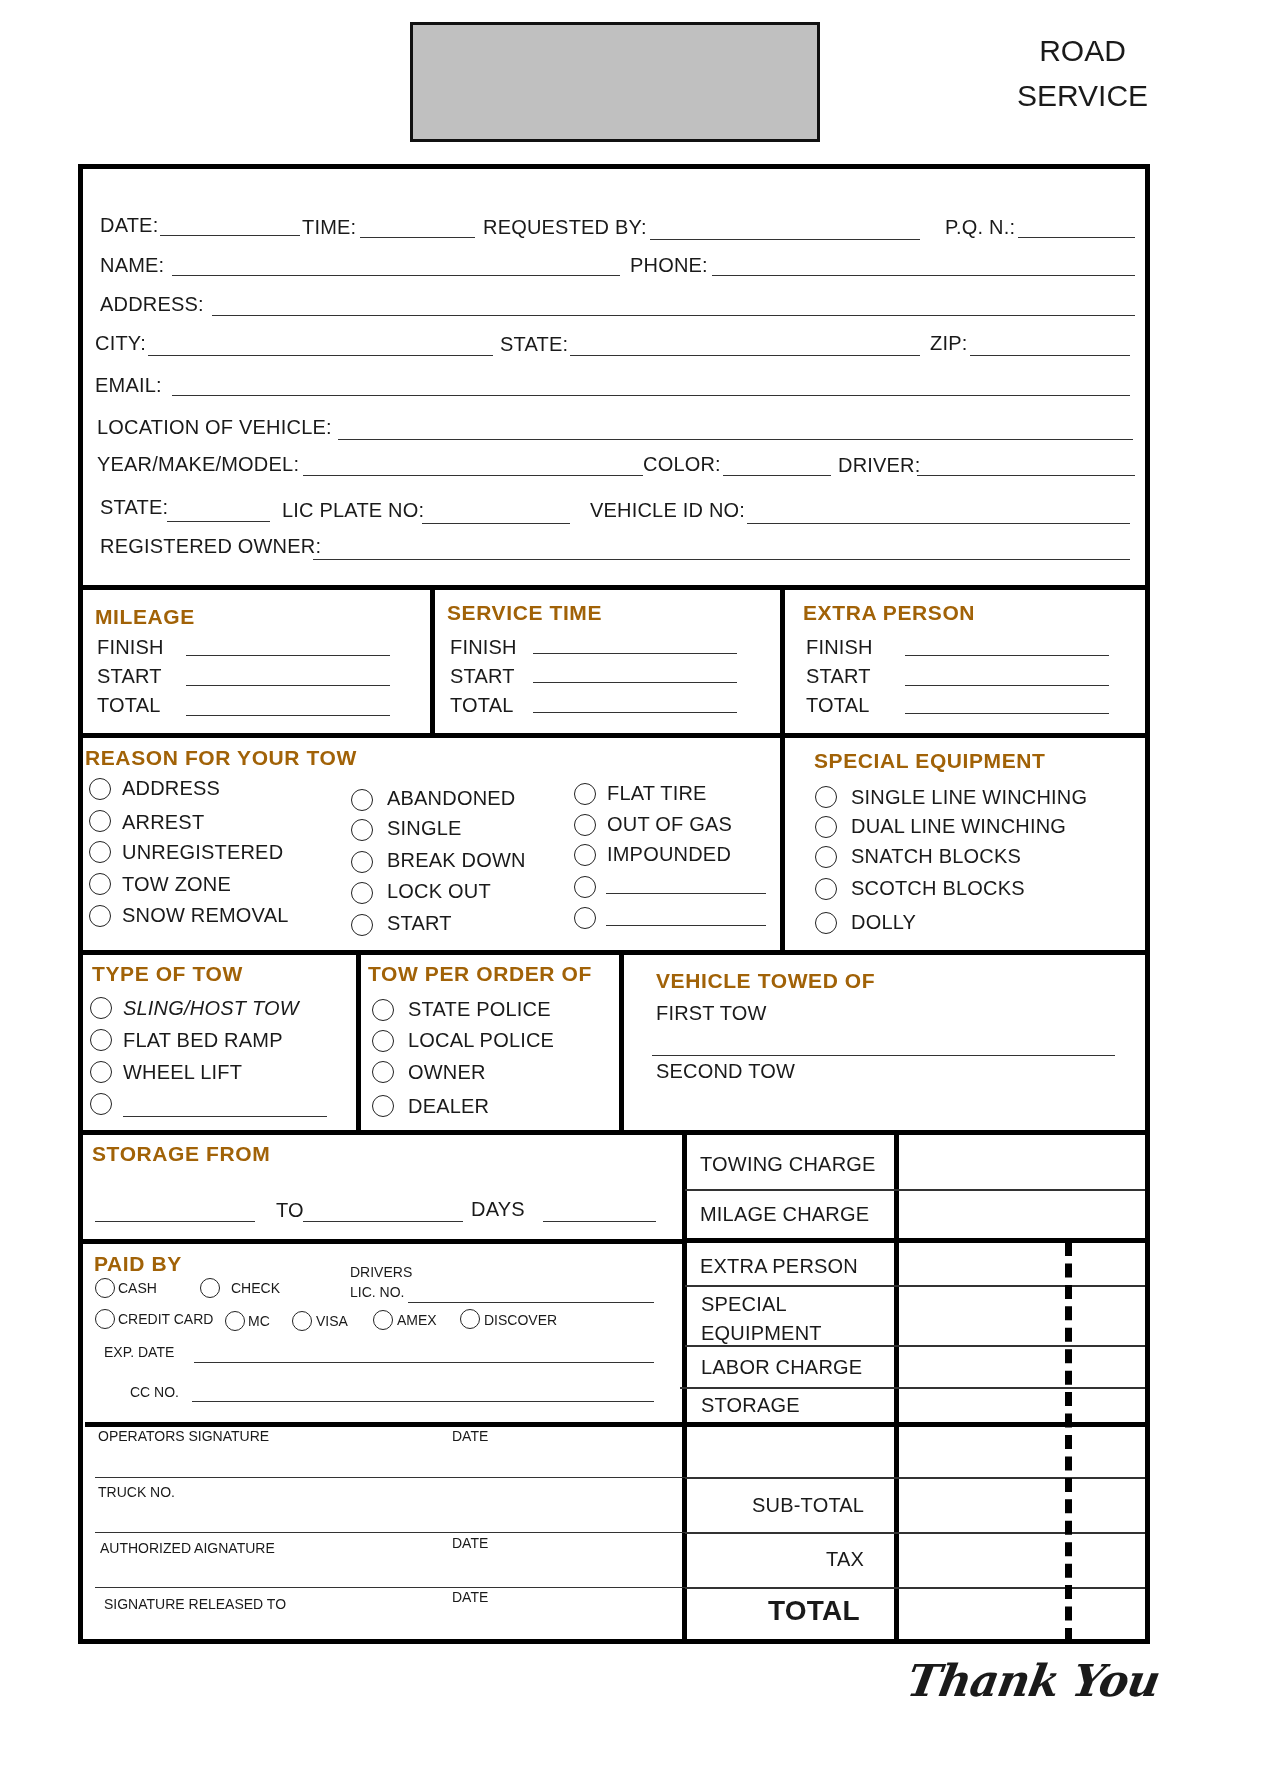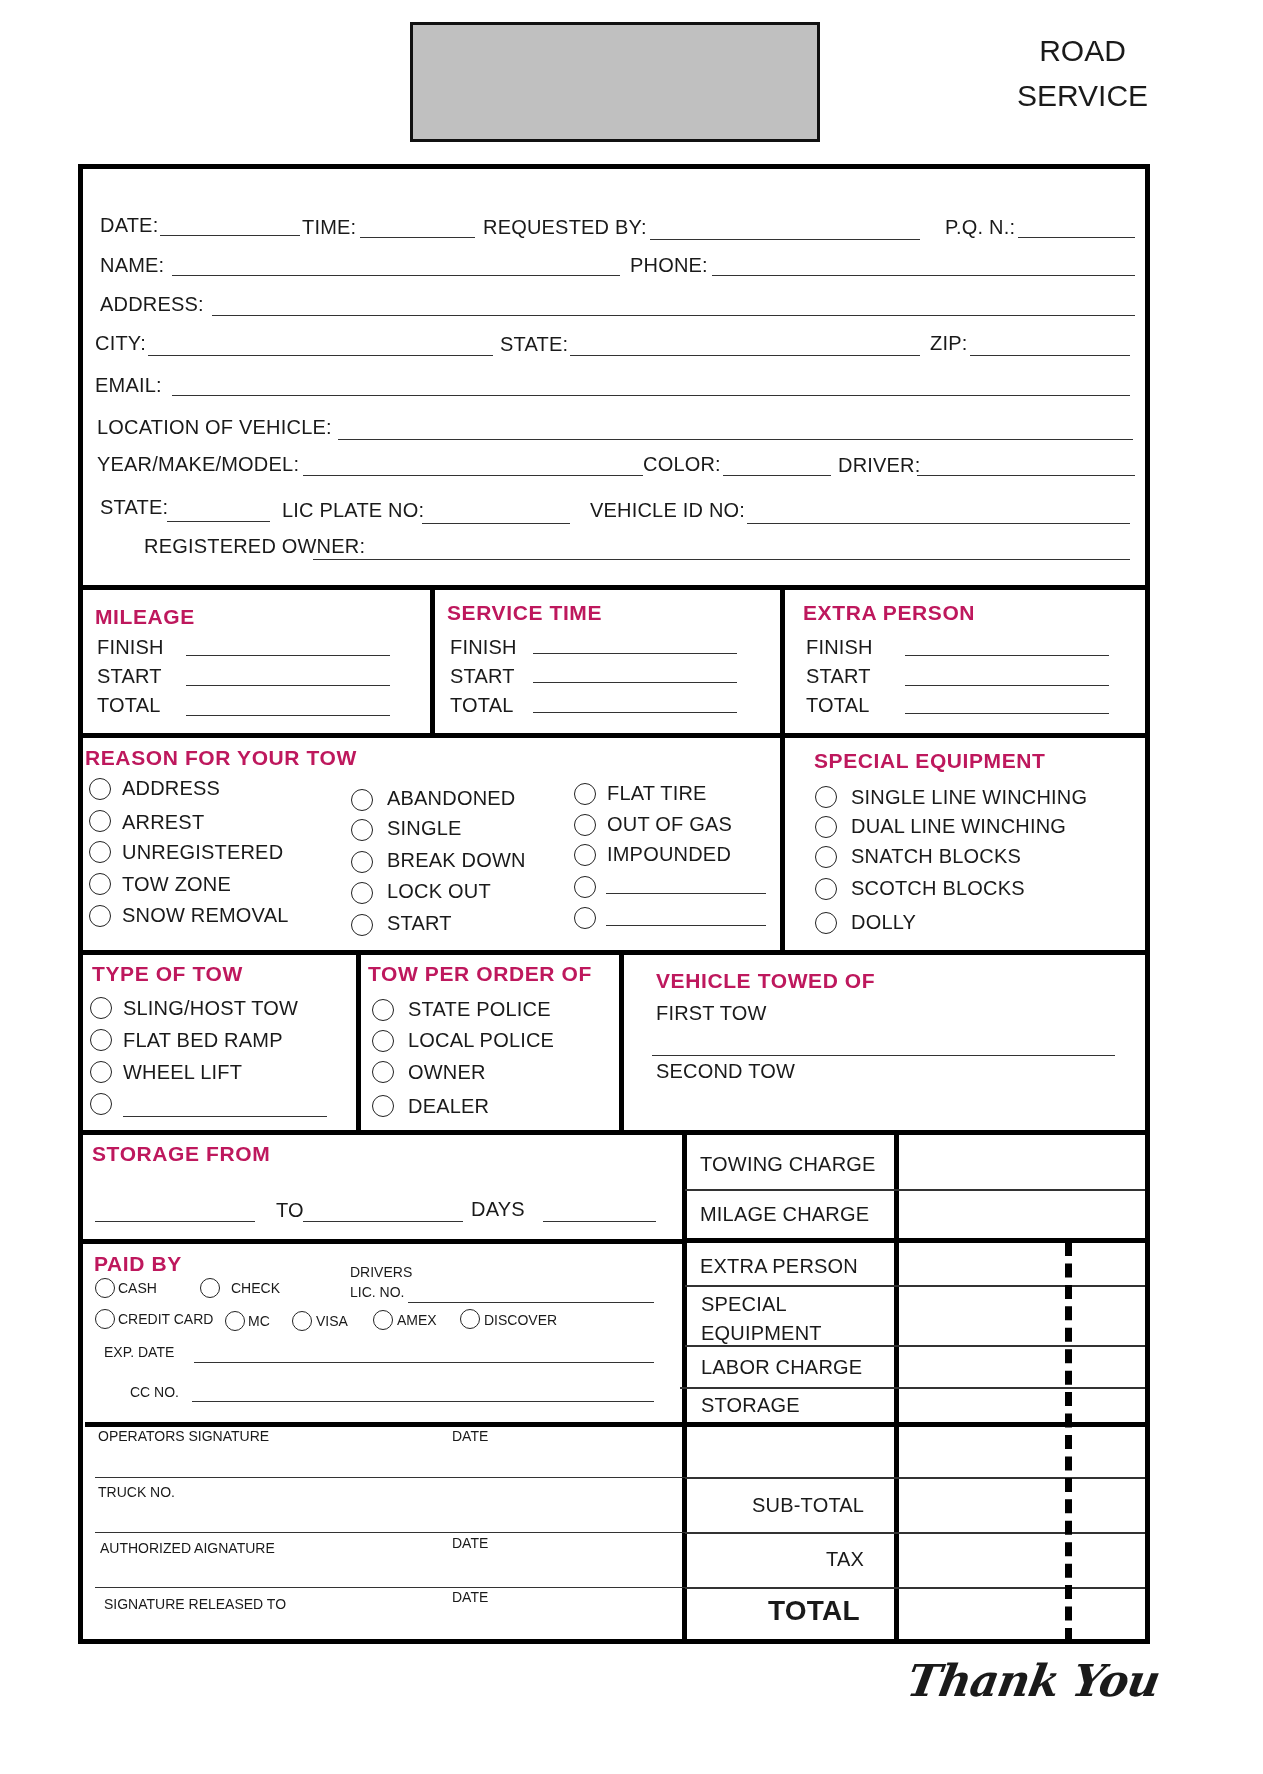--- a/index.html
+++ b/index.html
@@ -1,21 +1,21 @@
 <!DOCTYPE html>
 <html><head>
 <meta charset="utf-8">
 <style>
   * { box-sizing: border-box; margin: 0; padding: 0; }
   html, body { width: 1263px; height: 1774px; background: #ffffff; }
   body { position: relative; font-family: "Liberation Sans", sans-serif; color: #1a1a1a; overflow: hidden; }
   .abs { position: absolute; }
   .lbl { position: absolute; font-size: 20px; white-space: nowrap; letter-spacing: 0.2px; }
   .lbl-sm { position: absolute; font-size: 14px; white-space: nowrap; }
-  .hdr { position: absolute; font-size: 21px; font-weight: bold; white-space: nowrap; letter-spacing: 0.6px; color: #be185d; }
+  .hdr { position: absolute; font-size: 21px; font-weight: bold; white-space: nowrap; letter-spacing: 0.6px; color: #a16207; }
   .field { position: absolute; border: none; border-bottom: 1.6px solid #333; background: transparent; height: 20px; outline: none; font-family: "Liberation Sans", sans-serif; font-size: 16px; }
   .vline { position: absolute; width: 5px; background: #000; }
   .hline { position: absolute; height: 5px; background: #000; }
   .thin-h { position: absolute; height: 2px; background: #333; }
   .radio { position: absolute; width: 22px; height: 22px; border: 1.8px solid #222; border-radius: 50%; background: #fff; cursor: pointer; }
   .radio-sm { width: 20px; height: 20px; }
   .logo-box { left: 410px; top: 22px; width: 410px; height: 120px; background: #c0c0c0; border: 3px solid #111; }
   .title { font-size: 30px; text-align: center; line-height: 45px; }
   .thanks { font-family: "DejaVu Serif", serif; font-style: italic; font-weight: bold; font-size: 44px; letter-spacing: -1px; transform: skewX(-10deg); }
   .dash { position: absolute; left: 1065px; width: 7px; border-left: 7px dashed #000; }
@@ -70,21 +70,21 @@
   <span class="lbl" style="left:838px; top:454px;">DRIVER:</span>
   <input class="field" style="left: 917px; top: 456px; width: 218px;">
 
   <span class="lbl" style="left:100px; top:496px;">STATE:</span>
   <input class="field" style="left: 167px; top: 502px; width: 103px;">
   <span class="lbl" style="left:282px; top:499px;">LIC PLATE NO:</span>
   <input class="field" style="left: 422px; top: 504px; width: 148px;">
   <span class="lbl" style="left:590px; top:499px;">VEHICLE ID NO:</span>
   <input class="field" style="left: 747px; top: 504px; width: 383px;">
 
-  <span class="lbl" style="left:100px; top:535px;margin-left:44px;">REGISTERED OWNER:</span>
+  <span class="lbl" style="left:100px; top:535px;">REGISTERED OWNER:</span>
   <input class="field" style="left: 313px; top: 540px; width: 817px;">
 </div>
 
 <div class="hline" style="left:78px; top:585px; width:1072px;"></div>
 
 <div class="vline" style="left:430px; top:585px; height:150px;"></div>
 <div class="vline" style="left:780px; top:585px; height:150px;"></div>
 
 <div>
   <span class="hdr" style="left:95px; top:605px;">MILEAGE</span>
@@ -172,21 +172,21 @@
 </div>
 
 <div class="hline" style="left:78px; top:950px; width:1072px;"></div>
 
 <div class="vline" style="left:356px; top:950px; height:183px;"></div>
 <div class="vline" style="left:619px; top:950px; height:183px;"></div>
 
 <div>
   <span class="hdr" style="left:92px; top:962px;">TYPE OF TOW</span>
   <div class="radio" style="left:90px; top:997px;"></div>
-  <span class="lbl" style="left:123px; top:997px;">SLING/HOST TOW</span>
+  <span class="lbl" style="left:123px; top:997px;font-style:italic;">SLING/HOST TOW</span>
   <div class="radio" style="left:90px; top:1029px;"></div>
   <span class="lbl" style="left:123px; top:1029px;">FLAT BED RAMP</span>
   <div class="radio" style="left:90px; top:1061px;"></div>
   <span class="lbl" style="left:123px; top:1061px;">WHEEL LIFT</span>
   <div class="radio" style="left:90px; top:1093px;"></div>
   <input class="field" style="left: 123px; top: 1097px; width: 204px;">
 </div>
 
 <div>
   <span class="hdr" style="left:368px; top:962px;">TOW PER ORDER OF</span>

